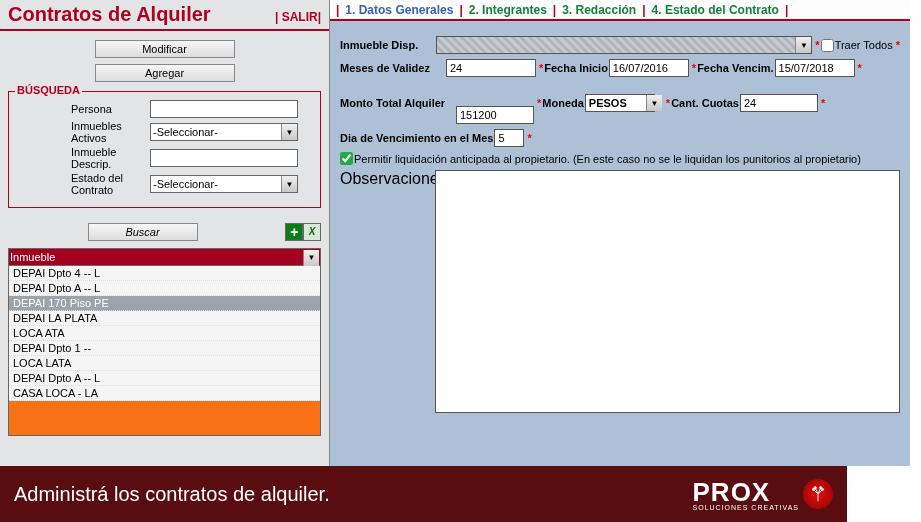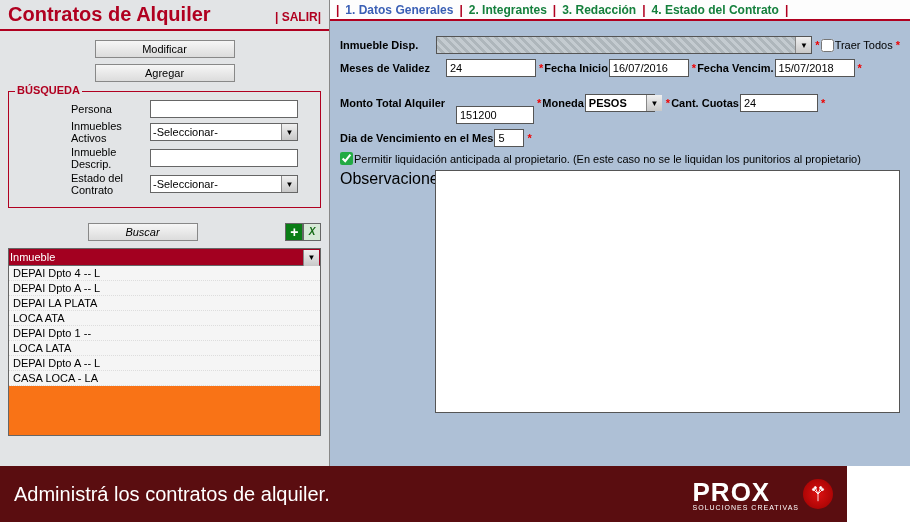--- a/index.html
+++ b/index.html
@@ -184,20 +184,21 @@
         <span class="icon-btn icon-excel">X</span>
       </div>
 
       <div class="list-hdr">
         <span>Inmueble</span>
         <span class="select-arrow">▼</span>
       </div>
       <div class="list-box" id="list-box">
           <div class="list-row">DEPAI                                     Dpto 4 -- L</div>
           <div class="list-row">DEPAI                                      Dpto A -- L</div>
+          <div class="list-row sel">DEPAI                                   170 Piso PE</div>
           <div class="list-row">DEPAI                                    LA PLATA</div>
           <div class="list-row">LOCA                                     ATA</div>
           <div class="list-row">DEPAI                                     Dpto 1 --</div>
           <div class="list-row">LOCA                                    LATA</div>
           <div class="list-row">DEPAI                                    Dpto A -- L</div>
           <div class="list-row">CASA                                    LOCA - LA</div>
         </div>
     </div>
 
     <div class="right">

